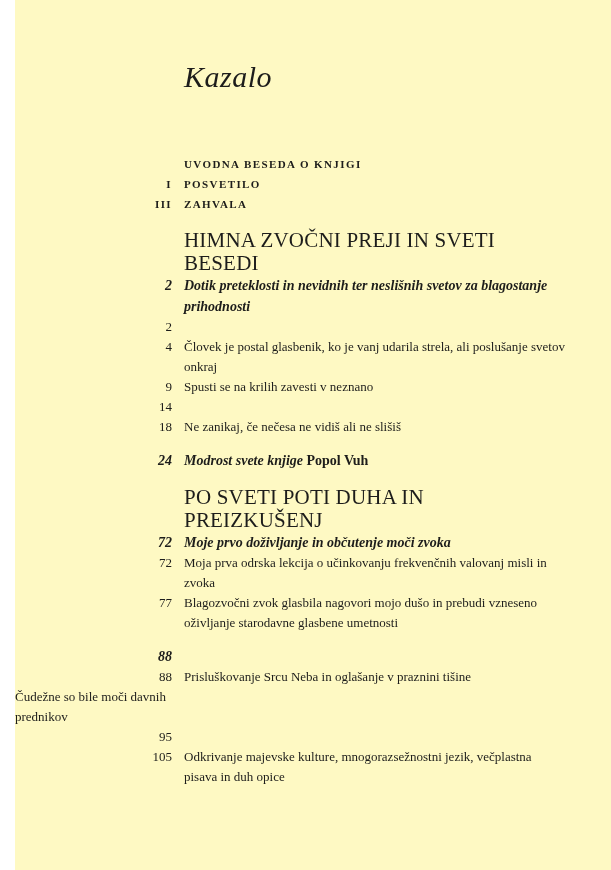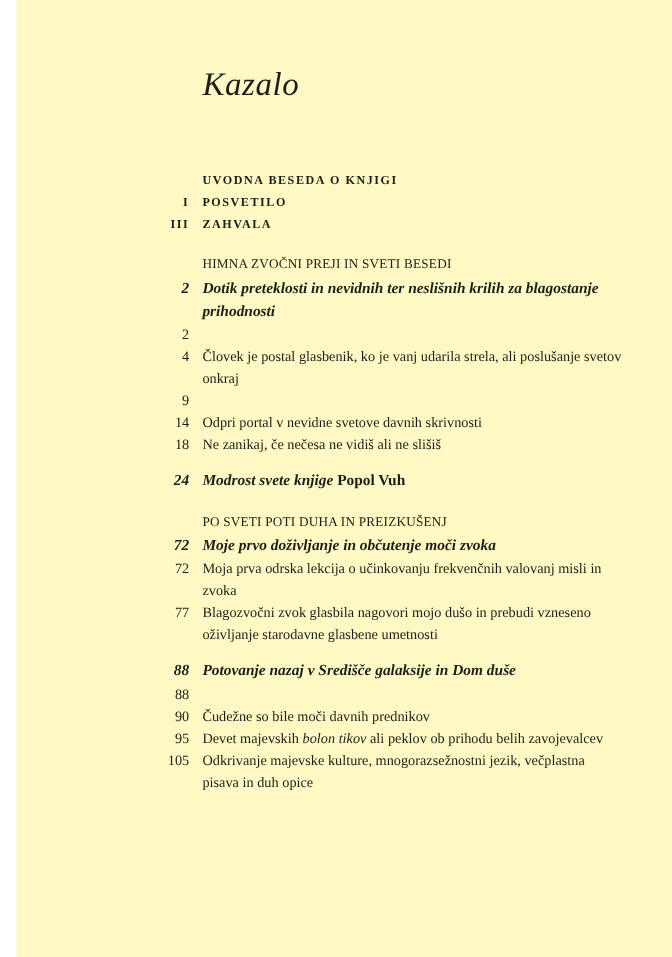--- a/index.html
+++ b/index.html
@@ -38,21 +38,21 @@
   .kicker .txt {
     font-size: 11px;
     font-weight: 700;
     letter-spacing: 1.4px;
     line-height: 20px;
   }
 
   
   .part { margin-top: 15px; }
   .part .txt {
-    font-size: 12px;
+    font-size: 21px;
     line-height: 23px;
     letter-spacing: 0.2px;
     font-weight: 400;
   }
 
   
   .chapter .num,
   .chapter .txt {
     font-weight: 700;
     font-style: italic;
@@ -102,39 +102,39 @@
       <span class="txt">ZAHVALA</span>
     </div>
 
     <div class="row part">
       <span class="num"></span>
       <span class="txt">HIMNA ZVOČNI PREJI IN SVETI BESEDI</span>
     </div>
 
     <div class="row chapter">
       <span class="num">2</span>
-      <span class="txt">Dotik preteklosti in nevidnih ter neslišnih krilih za blagostanje prihodnosti</span>
+      <span class="txt">Dotik preteklosti in nevidnih ter neslišnih svetov za blagostanje prihodnosti</span>
     </div>
 
     <div class="row item">
       <span class="num">2</span>
     </div>
 
     <div class="row item">
       <span class="num">4</span>
       <span class="txt">Človek je postal glasbenik, ko je vanj udarila strela, ali poslušanje svetov onkraj</span>
     </div>
 
     <div class="row item">
       <span class="num">9</span>
+      <span class="txt">Spusti se na krilih zavesti v neznano</span>
     </div>
 
     <div class="row item">
       <span class="num">14</span>
-      <span class="txt">Odpri portal v nevidne svetove davnih skrivnosti</span>
     </div>
 
     <div class="row item">
       <span class="num">18</span>
       <span class="txt">Ne zanikaj, če nečesa ne vidiš ali ne slišiš</span>
     </div>
 
     <div class="row chapter gap-md">
       <span class="num">24</span>
       <span class="txt"><span class="seg-italic">Modrost svete knjige </span><span class="seg-roman">Popol Vuh</span></span>
@@ -156,35 +156,33 @@
     </div>
 
     <div class="row item">
       <span class="num">77</span>
       <span class="txt">Blagozvočni zvok glasbila nagovori mojo dušo in prebudi vzneseno oživljanje starodavne glasbene umetnosti</span>
     </div>
 
 
     <div class="row chapter gap-md">
       <span class="num">88</span>
-      <span class="txt">Potovanje nazaj v Središče galaksije in Dom duše</span>
     </div>
 
     <div class="row item">
       <span class="num">88</span>
+      <span class="txt">Prisluškovanje Srcu Neba in oglašanje v praznini tišine</span>
     </div>
 
     <div class="row item">
-      <span class="num">90</span>
       <span class="txt">Čudežne so bile moči davnih prednikov</span>
     </div>
 
     <div class="row item">
       <span class="num">95</span>
-      <span class="txt"><span>Devet majevskih </span><span class="seg-italic">bolon tikov</span><span> ali peklov ob prihodu belih zavojevalcev</span></span>
     </div>
 
 
     <div class="row item">
       <span class="num">105</span>
       <span class="txt">Odkrivanje majevske kulture, mnogorazsežnostni jezik, večplastna pisava in duh opice</span>
     </div>
 
   </div>
 </div>

